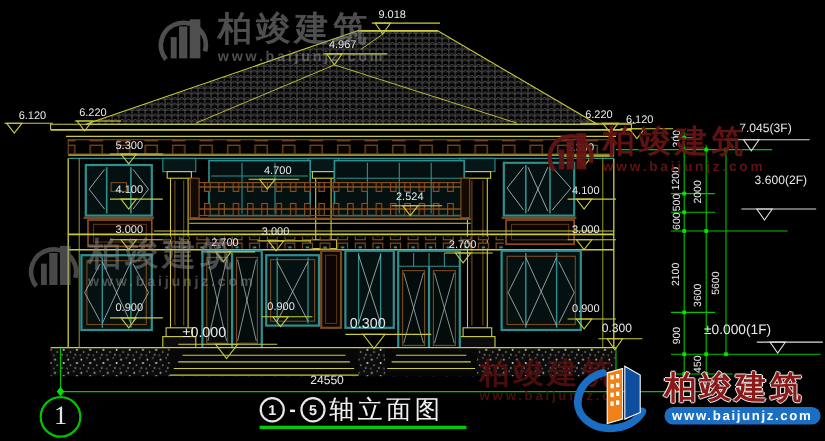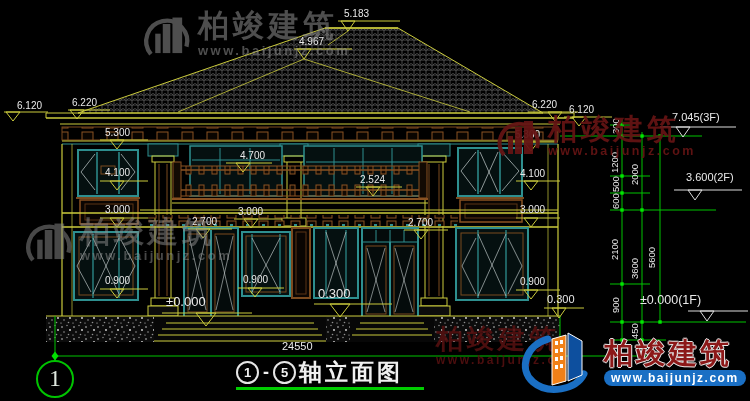--- a/index.html
+++ b/index.html
@@ -23,21 +23,21 @@
     text-shadow:1px 0 0 #e6e6e6,-1px 0 0 #e6e6e6,0 1px 0 #e6e6e6,0 -1px 0 #e6e6e6}
   .brand-url{margin-top:1px;font-size:12px;font-weight:bold;letter-spacing:1.5px;color:#fff;
     background:#1a6fc4;border-radius:9px;padding:1px 7px;align-self:flex-start}
   
   .bubble{position:absolute;left:36px;top:360px;width:34px;height:34px;border:2px solid #00c400;border-radius:50%;
     text-align:center;line-height:33px;font-family:"Liberation Serif",serif;font-size:24px;color:#dfe8df;z-index:4}
   .title{position:absolute;left:236px;top:357px;display:flex;align-items:center;gap:3px;color:#f0f0f0;z-index:4}
   .tc{display:inline-block;width:19px;height:19px;border:2px solid #e6e6e6;border-radius:50%;font-size:13px;
     font-weight:bold;line-height:19px;text-align:center}
   .tdash{font-size:18px;font-weight:bold;margin:0 1px}
-  .ttext{font-size:23px;font-weight:bold;letter-spacing:3px}
+  .ttext{font-size:23px;font-weight:normal;letter-spacing:3px}
   .underline{position:absolute;left:236px;top:387px;width:188px;height:3px;background:#00cc00;z-index:4}
 </style>
 </head>
 <body>
 
 <div class="stage">
 
 <svg class="draw" width="750" height="401" viewBox="0 0 750 401">
   <defs>
     <pattern id="tiles" width="6" height="5" patternUnits="userSpaceOnUse">
@@ -297,21 +297,21 @@
         <path d="M524 290 L538 290 L531 299 Z"></path>
     <line x1="162" y1="313" x2="252" y2="313"></line>
         <path d="M196 313 L216 313 L206 326 Z"></path>
     <line x1="314" y1="304" x2="392" y2="304"></line>
         <path d="M330 304 L350 304 L340 317 Z"></path>
     <line x1="544" y1="308" x2="584" y2="308"></line>
         <path d="M552 308 L566 308 L559 318 Z"></path>
   </g>
 </svg>
 
-<span class="lbl" style="left:344px;top:8px">5.183</span>
+<span class="lbl" style="left:344px;top:8px">9.018</span>
 <span class="lbl" style="left:299px;top:36px">4.967</span>
 <span class="lbl" style="left:17px;top:100px">6.120</span>
 <span class="lbl" style="left:72px;top:97px">6.220</span>
 <span class="lbl" style="left:532px;top:99px">6.220</span>
 <span class="lbl" style="left:569px;top:104px">6.120</span>
 <span class="lbl" style="left:105px;top:127px">5.300</span>
 <span class="lbl" style="left:515px;top:129px">5.300</span>
 <span class="lbl" style="left:240px;top:150px">4.700</span>
 <span class="lbl" style="left:360px;top:174px">2.524</span>
 <span class="lbl" style="left:105px;top:167px">4.100</span>
@@ -323,21 +323,21 @@
 <span class="lbl" style="left:408px;top:217px">2.700</span>
 <span class="lbl" style="left:105px;top:275px">0.900</span>
 <span class="lbl" style="left:243px;top:274px">0.900</span>
 <span class="lbl" style="left:520px;top:276px">0.900</span>
 <span class="lbl fs13" style="left:166px;top:296px">±0.000</span>
 <span class="lbl fs13" style="left:318px;top:288px">0.300</span>
 <span class="lbl fs11" style="left:547px;top:294px">0.300</span>
 <span class="lbl fs11" style="left:282px;top:341px">24550</span>
 
 <span class="lbl fs11" style="left:672px;top:112px">7.045(3F)</span>
-<span class="lbl fs11" style="left:686px;top:172px">3.600(2F)</span>
+<span class="lbl fs11" style="left:686px;top:159px">3.600(2F)</span>
 <span class="lbl fs12" style="left:640px;top:295px">±0.000(1F)</span>
 
 <span class="lbl rot" style="left:610px;top:134px">300</span>
 <span class="lbl rot" style="left:609px;top:173px">1200</span>
 <span class="lbl rot" style="left:610px;top:192px">500</span>
 <span class="lbl rot" style="left:610px;top:209px">600</span>
 <span class="lbl rot" style="left:609px;top:260px">2100</span>
 <span class="lbl rot" style="left:610px;top:313px">900</span>
 <span class="lbl rot" style="left:629px;top:339px">450</span>
 <span class="lbl rot" style="left:629px;top:185px">2000</span>

